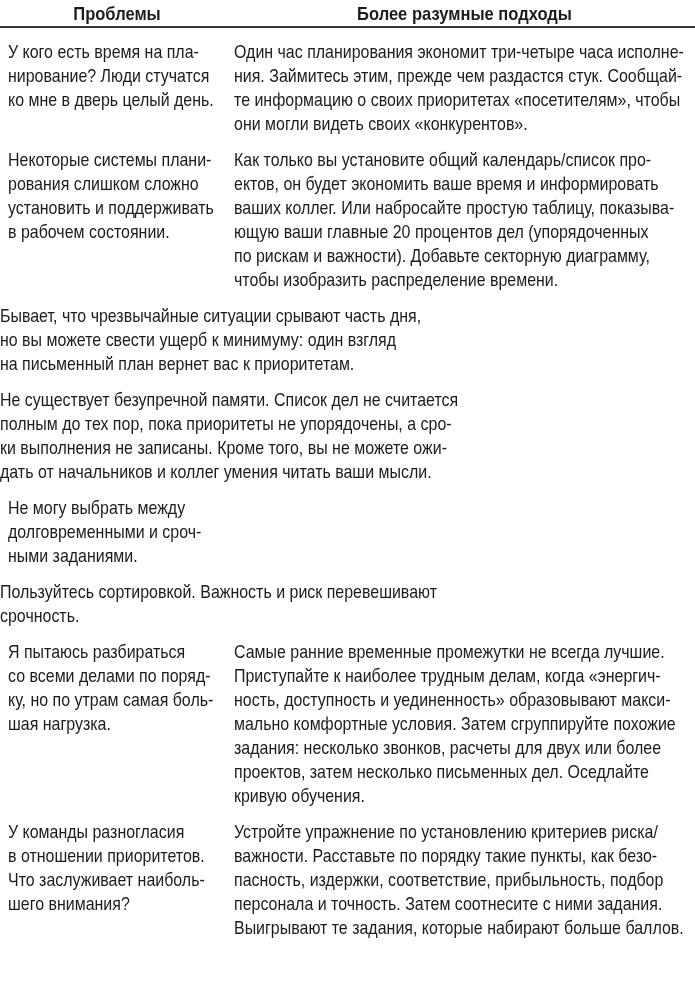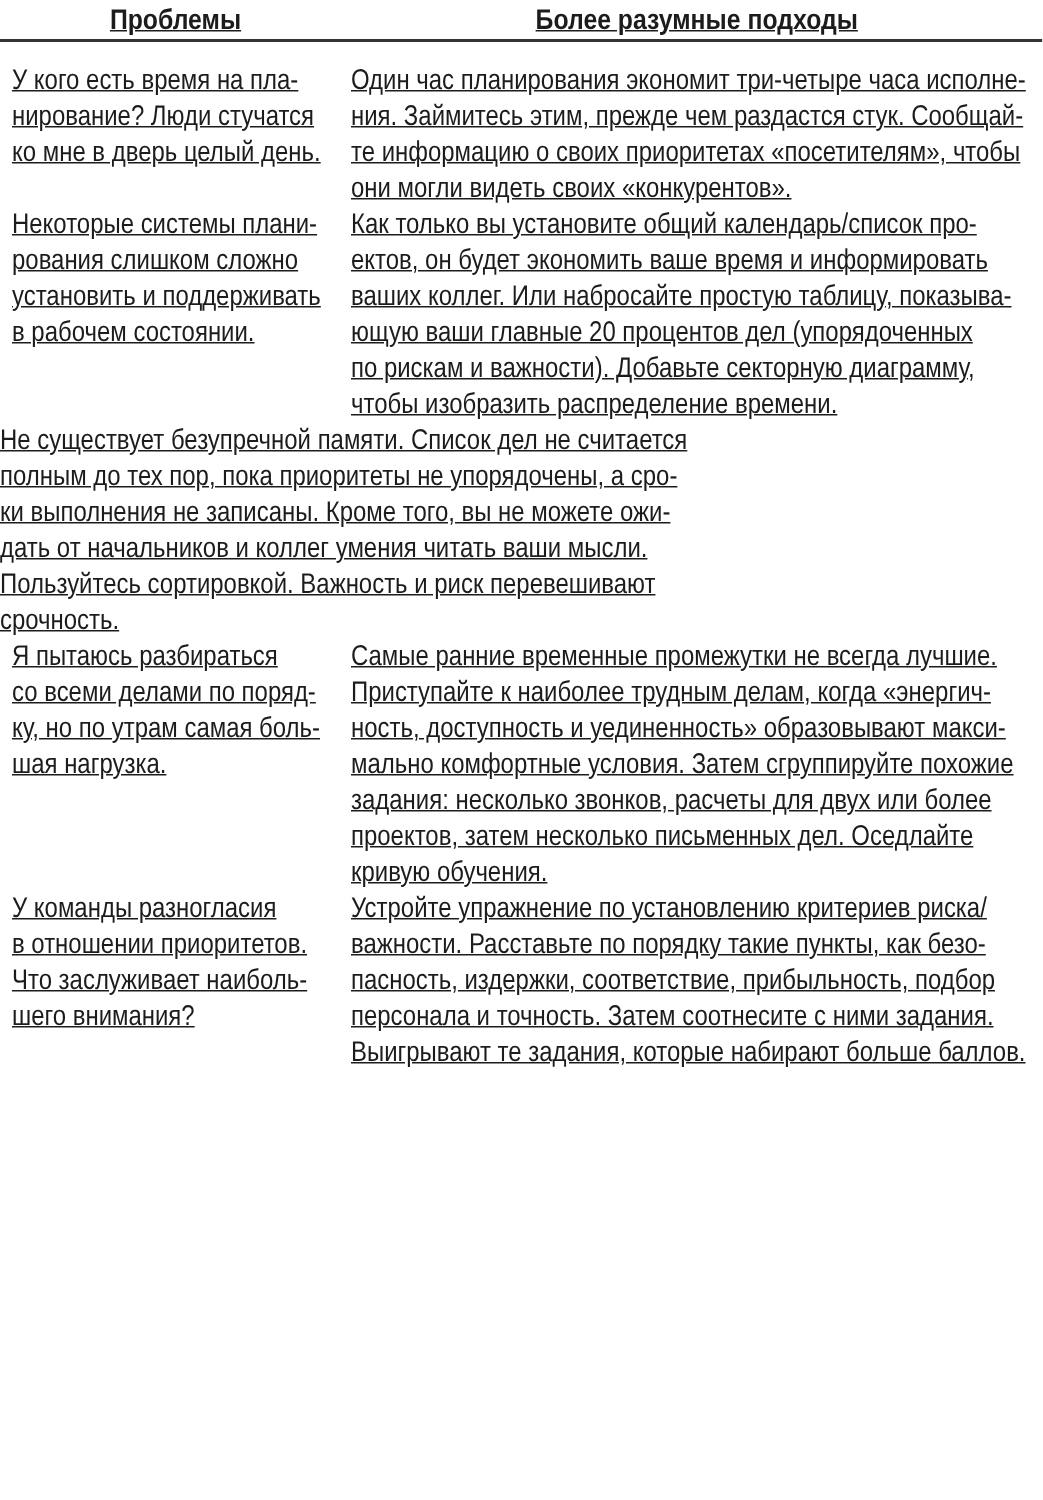--- a/index.html
+++ b/index.html
@@ -4,21 +4,20 @@
 <style>
   html, body { margin: 0; padding: 0; background: #ffffff; }
   .page {
     position: relative;
     width: 695px;
     height: 1000px;
     background: #ffffff;
     overflow: hidden;
     font-family: "Liberation Sans", sans-serif;
     color: #1c1c1c;
-    text-decoration: underline;
   }
   .table-header {
     display: flex;
     padding-top: 3px;
   }
   .hcell {
     font-weight: bold;
     font-size: 19px;
     line-height: 21px;
     text-align: center;
@@ -30,22 +29,23 @@
   .hcell.hright { width: 461px; }
   .header-rule {
     height: 0;
     border-top: 2px solid #333333;
     margin-top: 2px;
     width: 695px;
   }
   .table-body { display: block; }
   .row {
     display: flex;
+    margin-top: 12px;
   }
-  .row:first-child { margin-top: 14px; }
+  .row:first-child { }
   .cell {
     box-sizing: border-box;
     overflow: visible;
   }
   .cell-left {
     width: 234px;
     padding-left: 8px;
   }
   .cell-right {
     width: 461px;
@@ -97,32 +97,42 @@
         <div class="cell-text">Как только вы установите общий календарь/список про-
 ектов, он будет экономить ваше время и информировать
 ваших коллег. Или набросайте простую таблицу, показыва-
 ющую ваши главные 20 процентов дел (упорядоченных
 по рискам и важности). Добавьте секторную диаграмму,
 чтобы изобразить распределение времени.</div>
       </div>
     </div>
 
     <div class="row">
+      <div class="cell cell-right">
+        <div class="cell-text">Бывает, что чрезвычайные ситуации срывают часть дня,
+но вы можете свести ущерб к минимуму: один взгляд
+на письменный план вернет вас к приоритетам.</div>
+      </div>
     </div>
 
     <div class="row">
       <div class="cell cell-right">
         <div class="cell-text">Не существует безупречной памяти. Список дел не считается
 полным до тех пор, пока приоритеты не упорядочены, а сро-
 ки выполнения не записаны. Кроме того, вы не можете ожи-
 дать от начальников и коллег умения читать ваши мысли.</div>
       </div>
     </div>
 
     <div class="row">
+      <div class="cell cell-left">
+        <div class="cell-text">Не могу выбрать между
+долговременными и сроч-
+ными заданиями.</div>
+      </div>
     </div>
 
     <div class="row">
       <div class="cell cell-right">
         <div class="cell-text">Пользуйтесь сортировкой. Важность и риск перевешивают
 срочность.</div>
       </div>
     </div>
 
     <div class="row">

